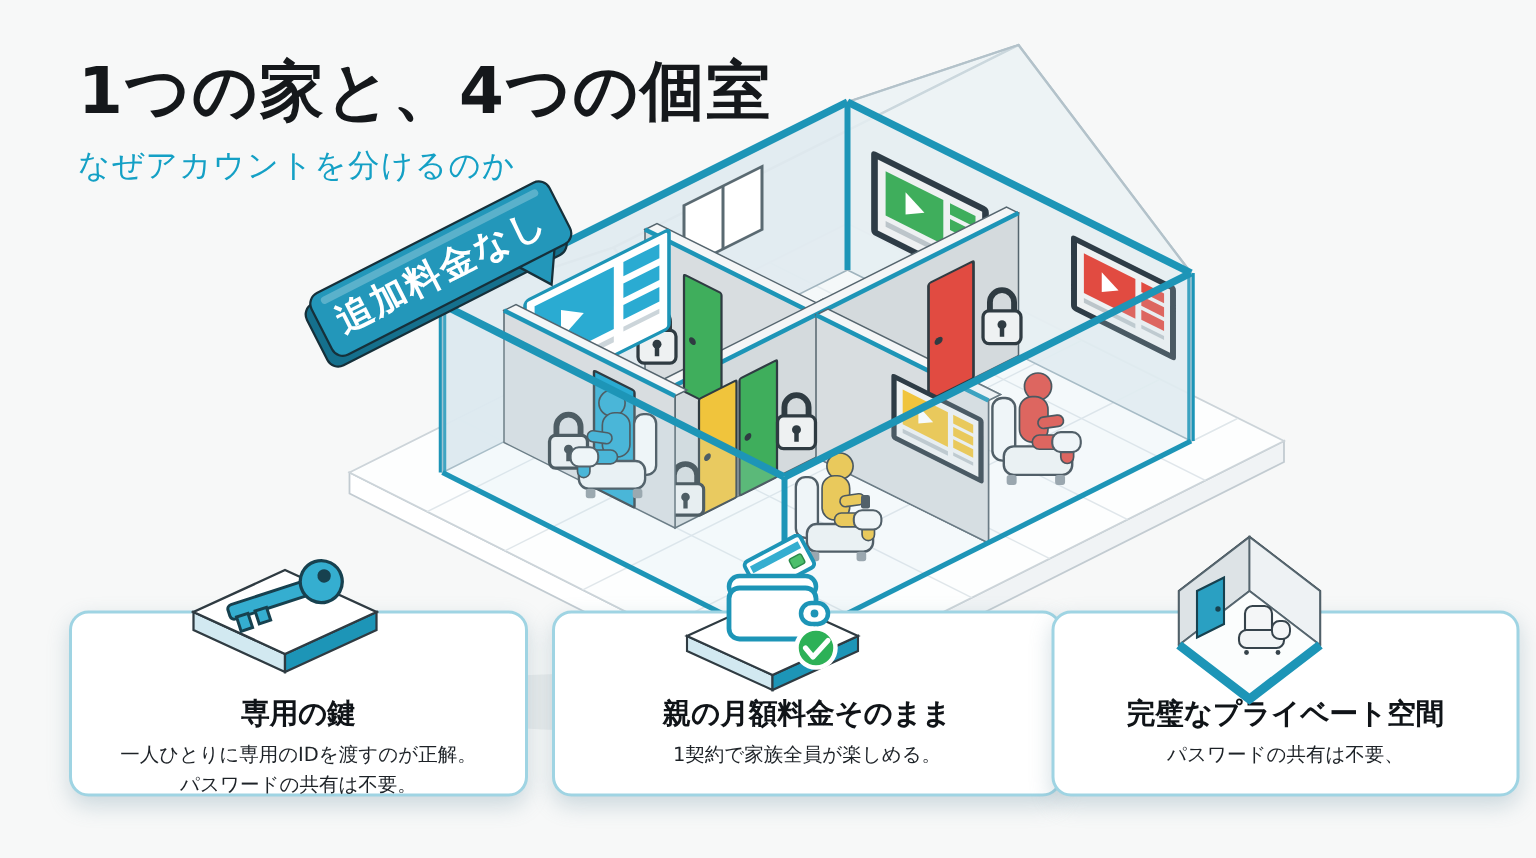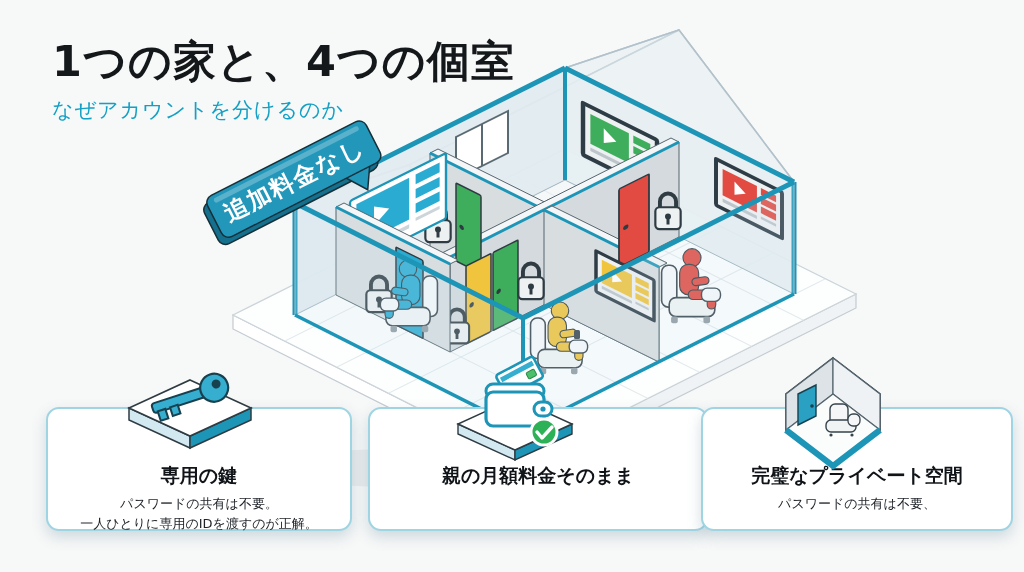--- a/index.html
+++ b/index.html
@@ -209,28 +209,29 @@
       <polygon points="132,-6 166,-6 150,20" stroke="#16303a" stroke-width="1.5" fill="#2397ba"></polygon>
       <rect x="0" y="-46" width="178" height="46" rx="8" stroke="#16303a" stroke-width="1.5" fill="#2397ba"></rect>
       <rect x="8" y="-42" width="162" height="5" rx="2.5" fill="#ffffff" opacity="0.25"></rect>
       <text x="89" y="-14" text-anchor="middle" font-size="24" font-weight="700" letter-spacing="1.5" fill="#ffffff">追加料金なし</text>
     </g>
   </svg>
 
   <div class="card" style="left:46px;width:306px;">
     <div class="ttl">専用の鍵</div>
     <div class="bd">
+      <div>一人ひとりに専用のIDを渡すのが正解。</div>
       <div>パスワードの共有は不要。</div>
-      <div>一人ひとりに専用のIDを渡すのが正解。</div>
     </div>
   </div>
 
   <div class="card" style="left:368px;width:340px;">
     <div class="ttl">親の月額料金そのまま</div>
     <div class="bd">
+      <div>1契約で家族全員が楽しめる。</div>
     </div>
   </div>
 
   <div class="card" style="left:682px;width:312px;margin-left:19px;">
     <div class="ttl">完璧なプライベート空間</div>
     <div class="bd">
       <div>パスワードの共有は不要、</div>
     </div>
   </div>
 

